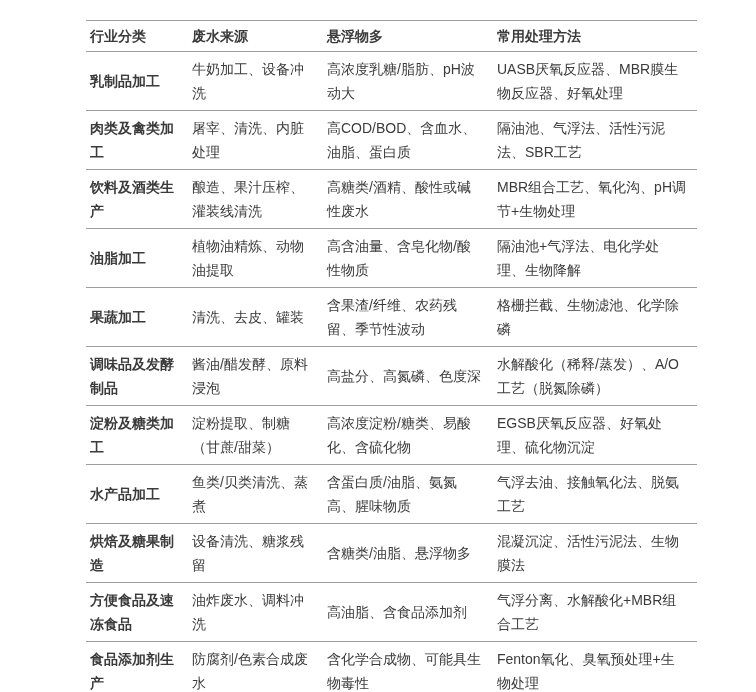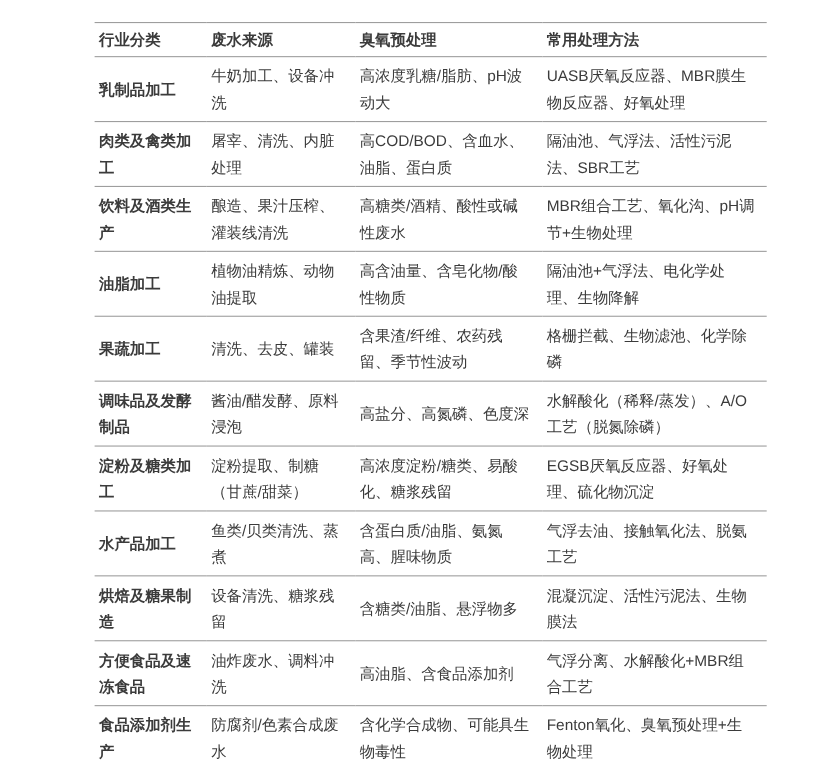--- a/index.html
+++ b/index.html
@@ -53,21 +53,21 @@
     <colgroup>
       <col style="width:102px">
       <col style="width:135px">
       <col style="width:170px">
       <col style="width:204px">
     </colgroup>
     <thead>
       <tr>
         <th>行业分类</th>
         <th>废水来源</th>
-        <th>臭氧预处理</th>
+        <th>悬浮物多</th>
         <th>常用处理方法</th>
       </tr>
     </thead>
     <tbody>
       <tr>
         <td class="ind">乳制品加工</td>
         <td>牛奶加工、设备冲洗</td>
         <td>高浓度乳糖/脂肪、pH波动大</td>
         <td>UASB厌氧反应器、MBR膜生物反应器、好氧处理</td>
       </tr>
@@ -97,21 +97,21 @@
       </tr>
       <tr>
         <td class="ind">调味品及发酵制品</td>
         <td>酱油/醋发酵、原料浸泡</td>
         <td>高盐分、高氮磷、色度深</td>
         <td>水解酸化（稀释/蒸发）、A/O工艺（脱氮除磷）</td>
       </tr>
       <tr>
         <td class="ind">淀粉及糖类加工</td>
         <td>淀粉提取、制糖（甘蔗/甜菜）</td>
-        <td>高浓度淀粉/糖类、易酸化、糖浆残留</td>
+        <td>高浓度淀粉/糖类、易酸化、含硫化物</td>
         <td>EGSB厌氧反应器、好氧处理、硫化物沉淀</td>
       </tr>
       <tr>
         <td class="ind">水产品加工</td>
         <td>鱼类/贝类清洗、蒸煮</td>
         <td>含蛋白质/油脂、氨氮高、腥味物质</td>
         <td>气浮去油、接触氧化法、脱氨工艺</td>
       </tr>
       <tr>
         <td class="ind">烘焙及糖果制造</td>

